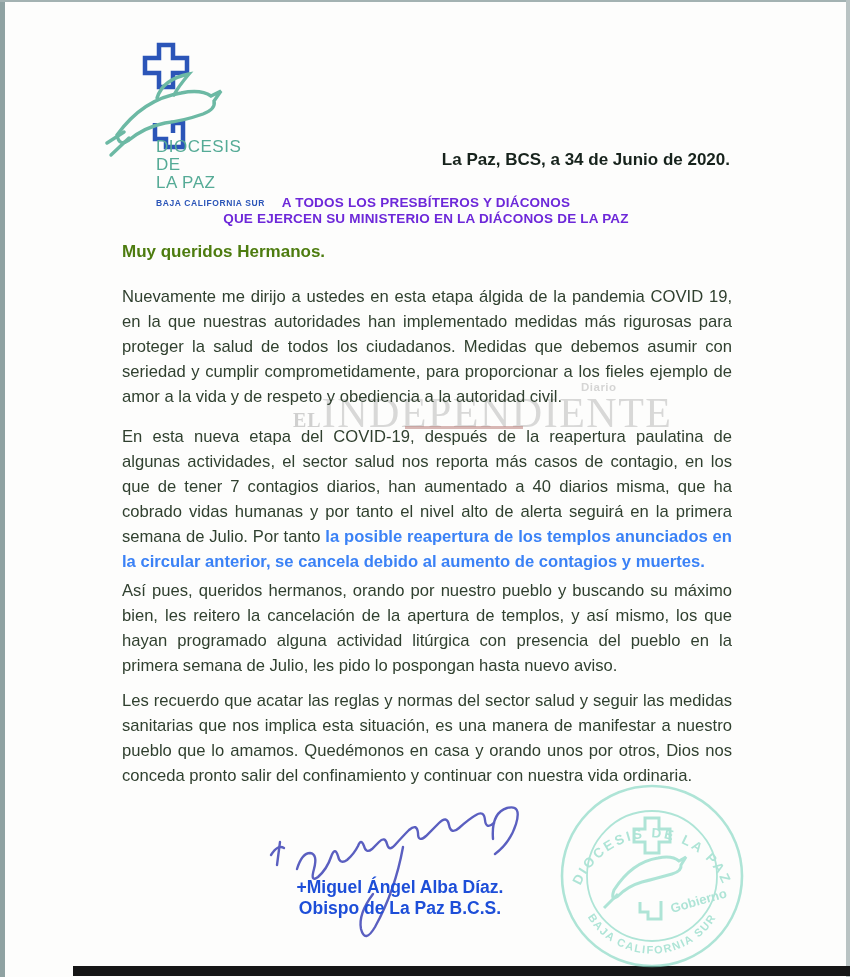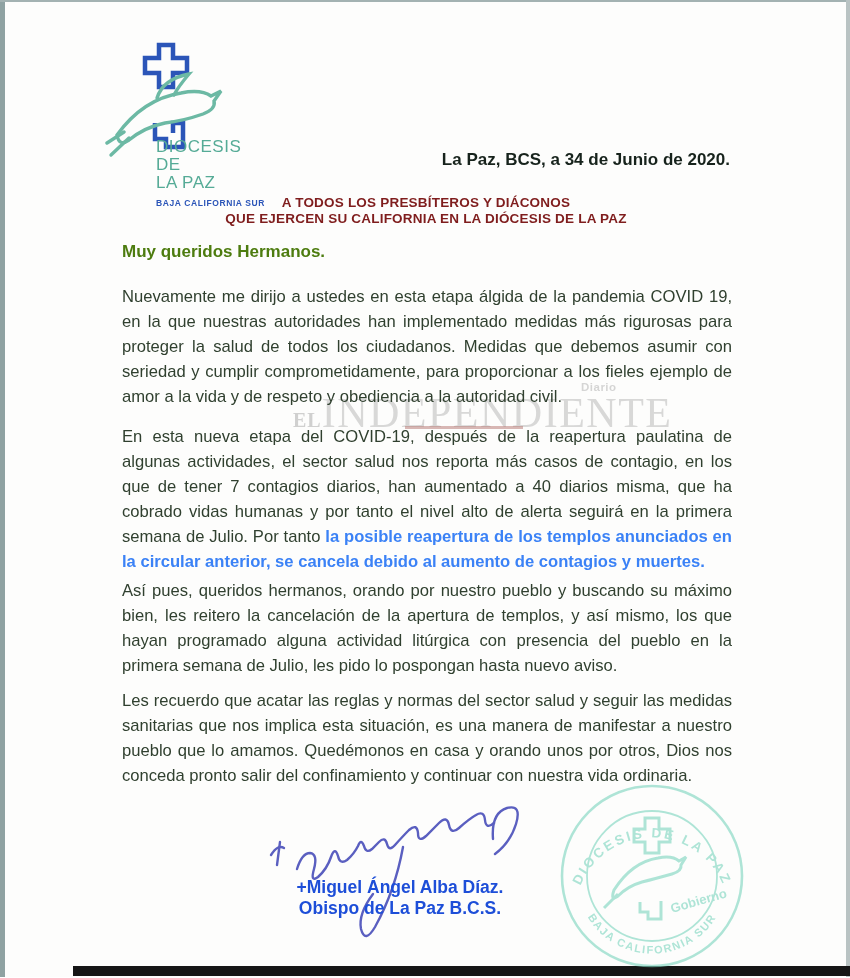--- a/index.html
+++ b/index.html
@@ -20,21 +20,21 @@
   .logo-text { position:absolute; left:156px; top:138px; line-height:18px; letter-spacing:.5px; }
   .logo-text .ln { font-size:17px; color:#55ab96; font-weight:400; }
   .logo-sub { font-size:8.5px; font-weight:bold; color:#2b55b8; letter-spacing:.6px; margin-top:2px; }
 
   
   .date-line {
     position:absolute; left:122px; top:150px; width:608px; text-align:right;
     font-size:17px; font-weight:bold; color:#17231c;
   }
   .recipients { position:absolute; left:122px; top:195px; width:608px; text-align:center;
-    font-weight:bold; color:#7f1d1d; font-size:13.5px; line-height:16px; letter-spacing:.2px; }
+    font-weight:bold; color:#6d28d9; font-size:13.5px; line-height:16px; letter-spacing:.2px; }
 
   
   .salutation { position:absolute; left:122px; top:242px; font-size:17px; font-weight:bold; color:#4d7c0f; }
   .para {
     position:absolute; left:122px; width:610px; font-size:16.6px; line-height:25px;
     color:#30402f; text-align:justify;
   }
   .para b { color:#3b82f6; }
   .p1 { top:284px; }
   .p2 { top:424px; }
@@ -88,21 +88,21 @@
     <div class="ln">DIOCESIS</div>
     <div class="ln">DE</div>
     <div class="ln">LA PAZ</div>
     <div class="logo-sub">BAJA CALIFORNIA SUR</div>
   </div>
 
   <div class="date-line">La Paz, BCS, a 34 de Junio de 2020.</div>
 
   <div class="recipients">
     <div>A TODOS LOS PRESBÍTEROS Y DIÁCONOS</div>
-    <div>QUE EJERCEN SU CALIFORNIA EN LA DIÓCESIS DE LA PAZ</div>
+    <div>QUE EJERCEN SU MINISTERIO EN LA DIÁCONOS DE LA PAZ</div>
   </div>
 
   <div class="salutation">Muy queridos Hermanos.</div>
 
   <div class="watermark">
     <span class="wm-diario">Diario</span>
     <span class="wm-main"><span class="wm-el">EL</span><span class="wm-name">INDEPENDIENTE</span></span>
     <span class="wm-bar"></span>
   </div>
 

